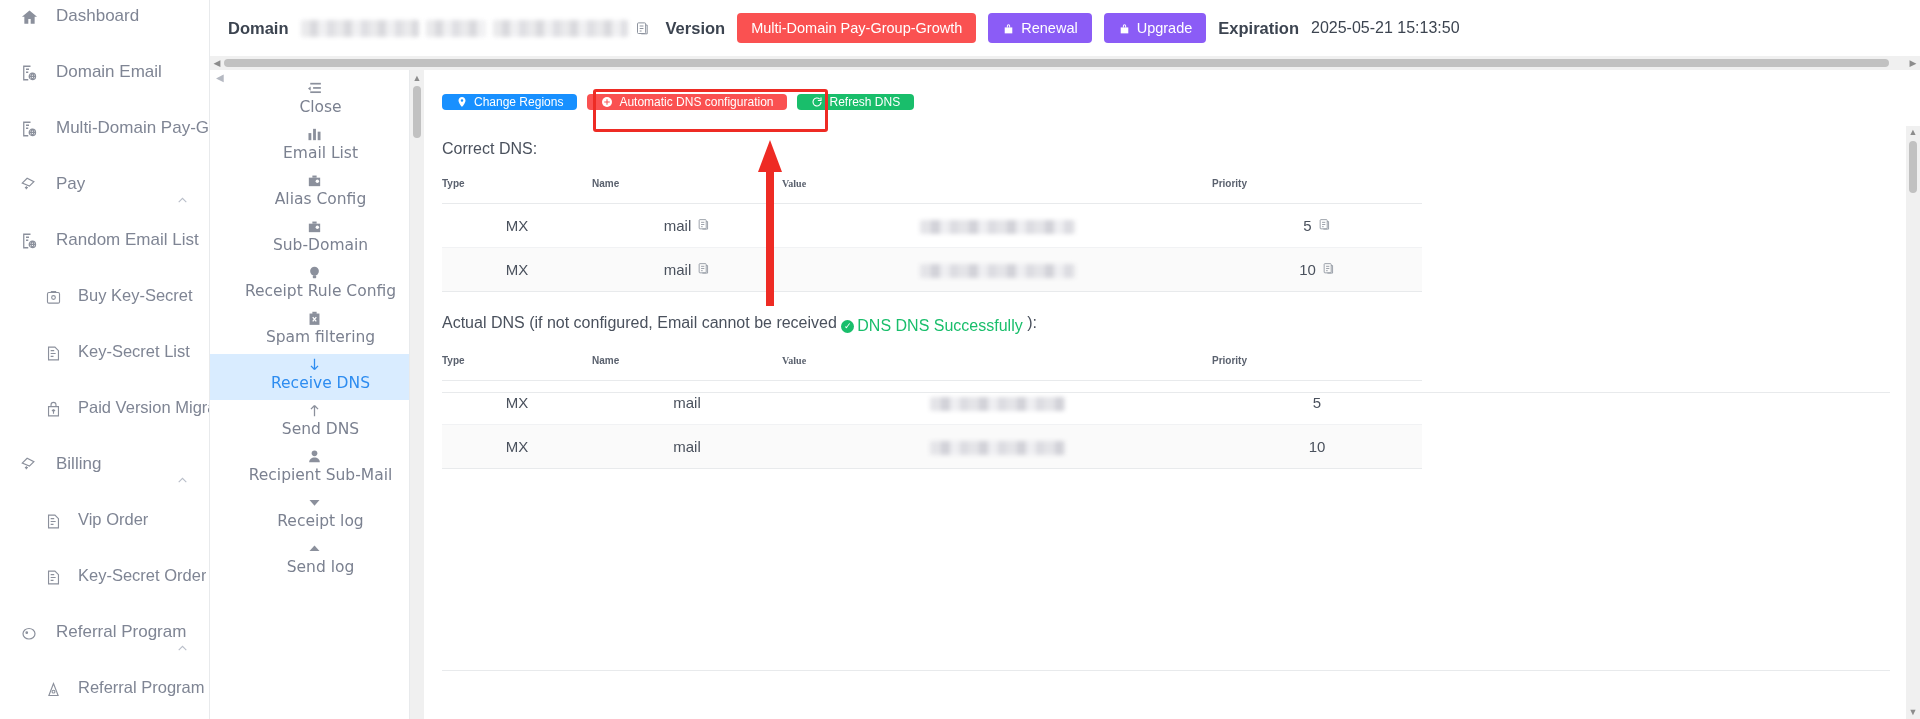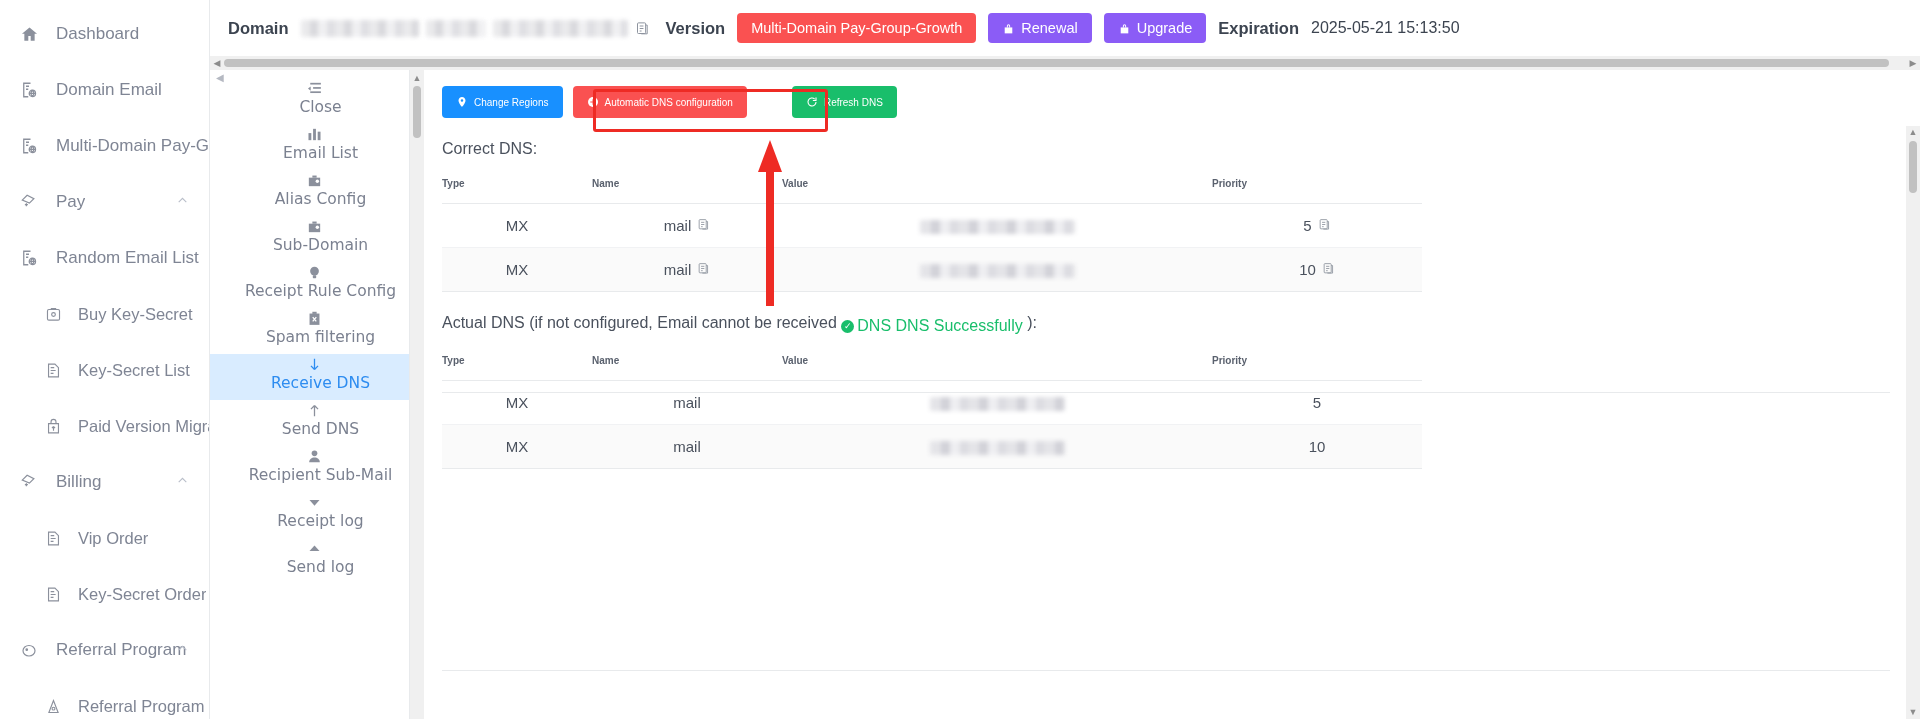--- a/index.html
+++ b/index.html
@@ -20,21 +20,20 @@
     min-width: 210px;
     height: 719px;
     background: #ffffff;
     border-right: 1px solid #e8eaec;
     padding-top: 6px;
     overflow: hidden;
     position: relative;
   }
   .nav-item {
     display: flex;
-    align-items: center;
     height: 56px;
     padding-left: 18px;
     color: #7f8594;
     font-size: 17px;
     cursor: pointer;
     position: relative;
     white-space: nowrap;
   }
   .nav-item .ico {
     width: 22px; height: 22px;
@@ -113,21 +112,21 @@
     cursor: pointer;
     margin-right: 12px;
     vertical-align: middle;
     white-space: nowrap;
     font-family: "Liberation Sans", sans-serif;
   }
   .btn .bico { margin-right: 6px; display:inline-flex; align-items:center; }
   .btn-red    { background: #fa5151; }
   .btn-green  { background: #8b5cf6; }
   .btn-blue   { background: #1890ff; }
-  .btn-emerald{ background: #19be6b; margin-left: 35px; }
+  .btn-emerald{ background: #19be6b; }
   .exp-val {
     font-size: 16px; color: #3c4450;
     display:inline-block; vertical-align: middle;
   }
 
   
   .hscroll-strip {
     height: 14px;
     min-height: 14px;
     background: #f0f0f0;
@@ -204,21 +203,21 @@
 
   .content {
     flex: 1;
     position: relative;
     padding: 16px 0 0 10px;
     overflow: hidden;
     background: #fff;
   }
 
   .toolbar { display: flex; align-items: center; padding-left: 8px; height: 32px; }
-  .toolbar .btn { height: 32px; font-size: 10px; margin-right: 10px; }
+  .toolbar .btn { height: 16px; font-size: 12px; margin-right: 10px; }
 
   .section-label {
     font-size: 16px;
     color: #4a515d;
     margin: 22px 0 0 8px;
   }
   .section-label .ok {
     color: #19be6b;
     display: inline-flex; align-items: center;
   }
@@ -249,21 +248,21 @@
     color: #4a515d;
     padding: 13px 0;
     text-align: center;
     border-bottom: 1px solid #f1f2f4;
     vertical-align: middle;
   }
   table.dns tbody tr:nth-child(even) { background: #fafafa; }
   table.dns tbody tr:last-child td { border-bottom: 1px solid #e8eaec; }
   .col-type { width: 150px; }
   .col-name { width: 190px; }
-  .col-value { width: 430px; }
+  .col-value { width: 430px; font-family: Liberation Serif, serif; }
   .col-prio { width: 210px; }
 
   .cell-inline { display: inline-flex; align-items: center; justify-content: center; gap: 6px; }
   .cell-inline .copy-ico { margin-right: 0; }
 
   .val-blur {
     display: inline-block;
     width: 135px; height: 14px; border-radius: 2px;
     background: repeating-linear-gradient(90deg,
         #e4e4e8 0px, #e4e4e8 11px,

